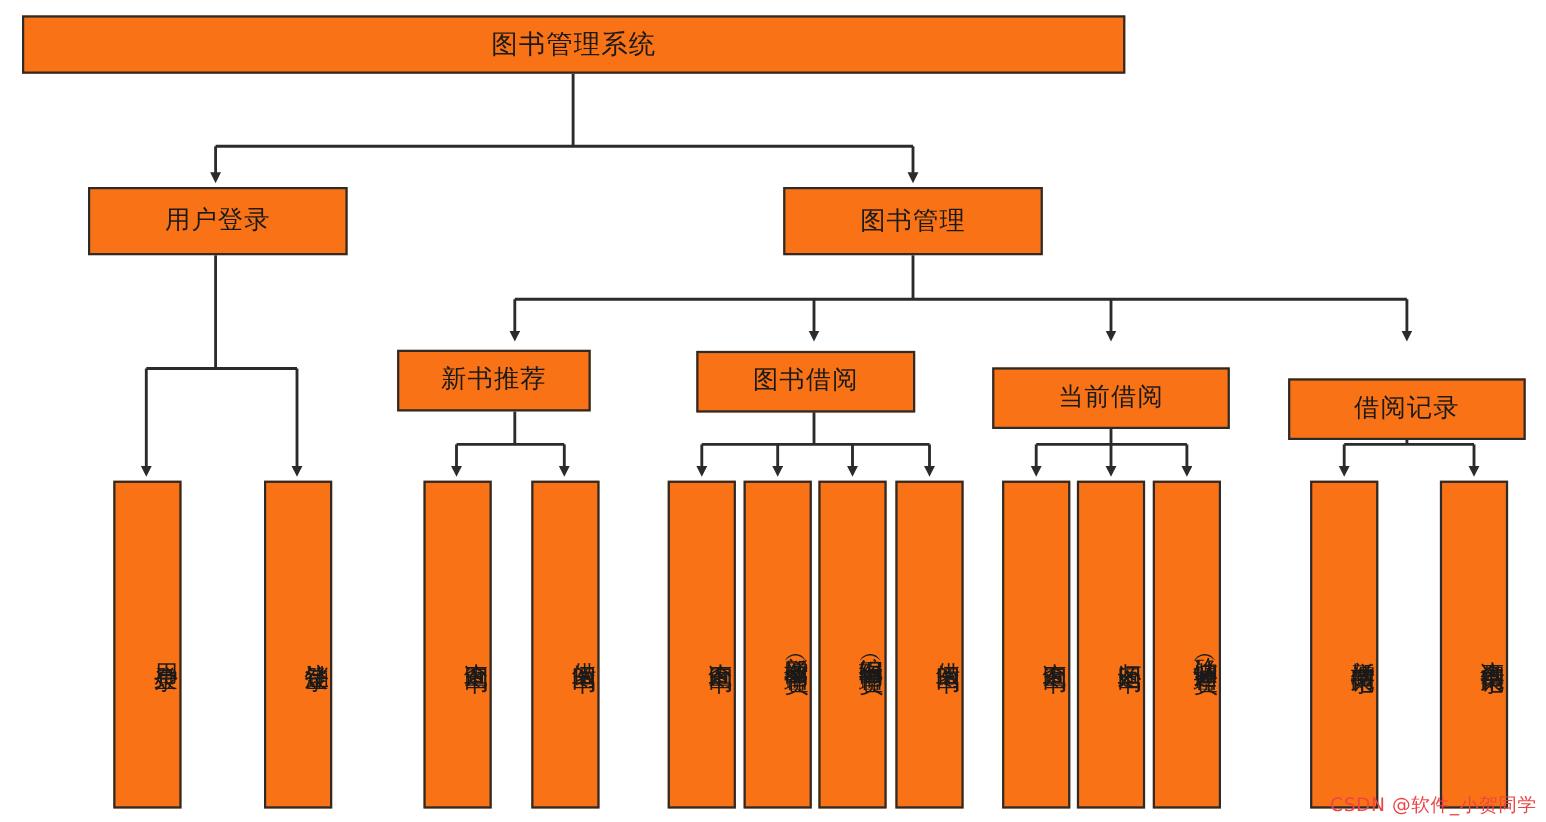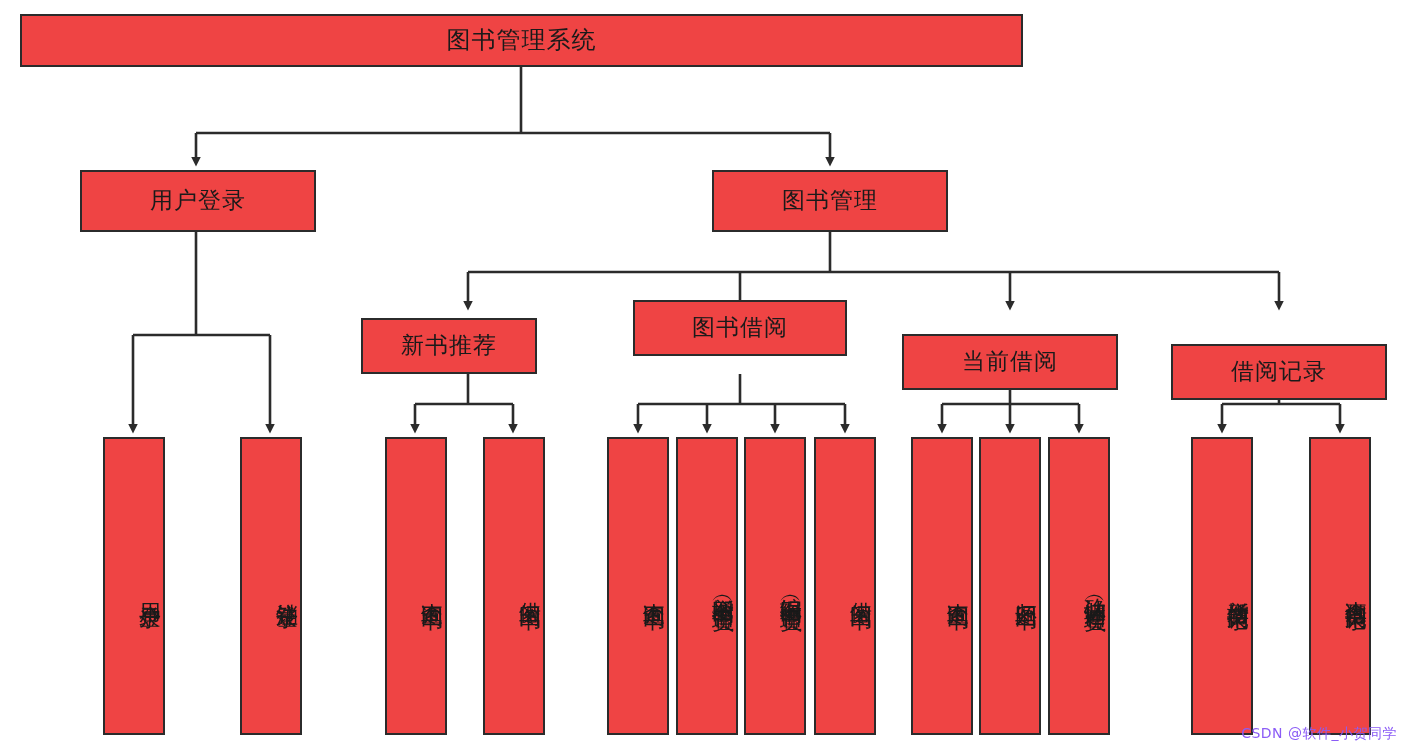--- a/index.html
+++ b/index.html
@@ -23,21 +23,21 @@
     left: 0;
     top: 0;
     width: 1405px;
     height: 747px;
     pointer-events: none;
   }
   .node {
     position: absolute;
     box-sizing: border-box;
     border: 2px solid #2b2b2b;
-    background: #ef4444;
+    background: #f97316;
     color: #1a1a1a;
     display: flex;
     align-items: center;
     justify-content: center;
     text-align: left;
   }
   .node.h {
     font-size: 23px;
     line-height: 1.1;
     letter-spacing: 1px;
@@ -57,22 +57,22 @@
     text-orientation: upright;
     white-space: nowrap;
   }
   .node.root {
     font-size: 24px;
   }
   #watermark {
     position: absolute;
     right: 8px;
     bottom: 4px;
-    font-size: 14px;
-    color: #8b5cf6;
+    font-size: 17px;
+    color: #ef4444;
     letter-spacing: 0.5px;
     white-space: nowrap;
     font-family: "DejaVu Sans", "Liberation Sans", sans-serif;
   }
 </style>
 </head>
 <body>
 
 <div id="canvas">
 
@@ -133,21 +133,21 @@
   <div class="node h" style="left:80px; top:170px; width:236px; height:62px;">
     <span>用户登录</span>
   </div>
   <div class="node h" style="left:712px; top:170px; width:236px; height:62px;font-family:Liberation Serif, serif;">
     <span>图书管理</span>
   </div>
 
   <div class="node h" style="left:361px; top:318px; width:176px; height:56px;">
     <span>新书推荐</span>
   </div>
-  <div class="node h" style="left:633px; top:300px; width:214px; height:56px;">
+  <div class="node h" style="left:633px; top:319px; width:199px; height:56px;">
     <span>图书借阅</span>
   </div>
   <div class="node h" style="left:902px; top:334px; width:216px; height:56px;">
     <span>当前借阅</span>
   </div>
   <div class="node h" style="left:1171px; top:318px; width:216px; height:56px;margin-top:26px;">
     <span>借阅记录</span>
   </div>
 
   <div class="node v" style="left:103px; top:437px; width:62px; height:298px;">

